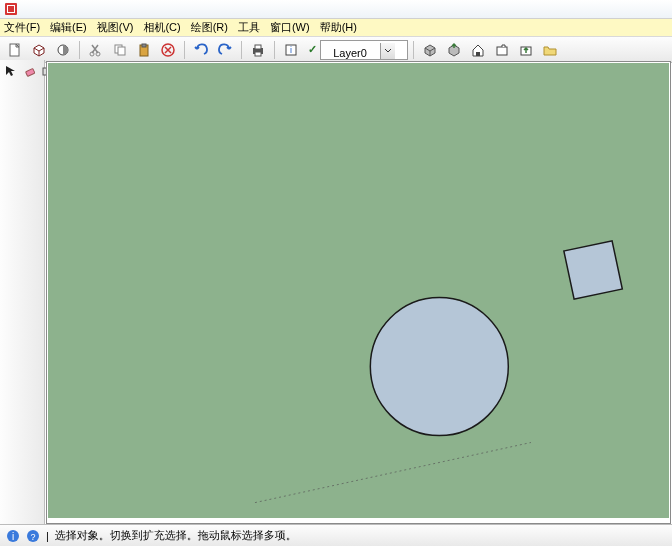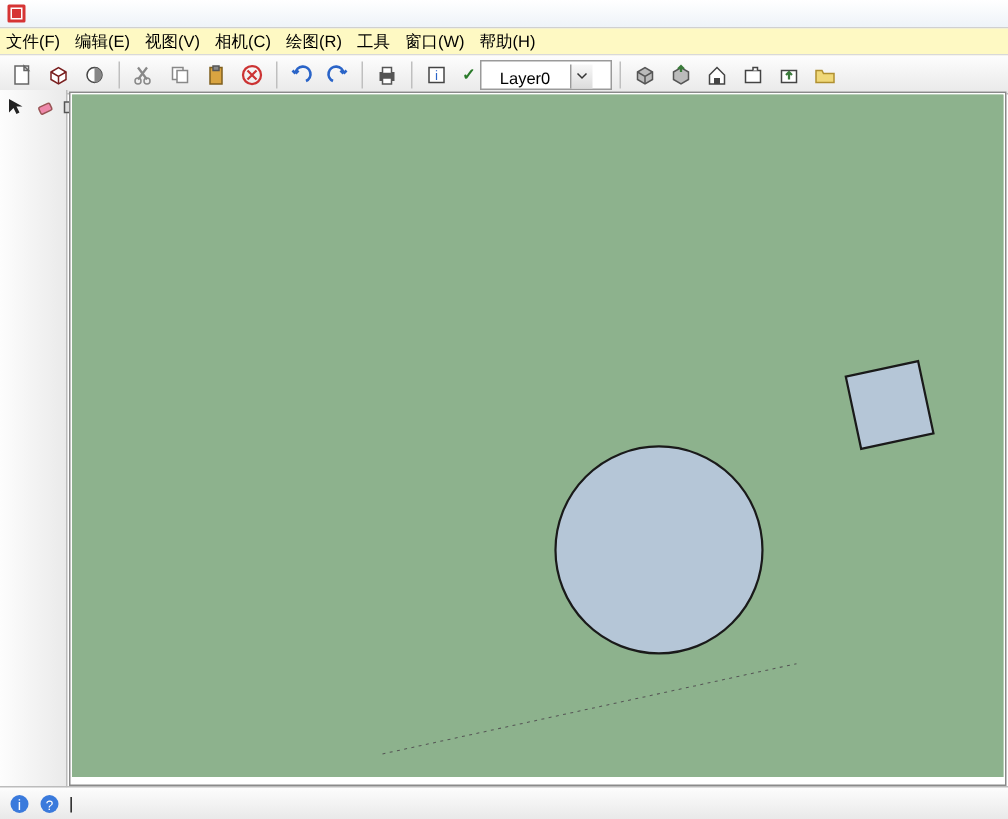--- a/index.html
+++ b/index.html
@@ -397,13 +397,14 @@
         <text x="7" y="11" font-size="10" text-anchor="middle" fill="#fff">i</text>
       </svg>
     </span>
   <span class="status-ic">
       <svg width="14" height="14">
         <circle cx="7" cy="7" r="6" fill="#3a7adc"></circle>
         <text x="7" y="11" font-size="9" text-anchor="middle" fill="#fff">?</text>
       </svg>
     </span>
   <span>|</span>
+  <span>选择对象。切换到扩充选择。拖动鼠标选择多项。</span>
 </div>
 
 </body></html>

